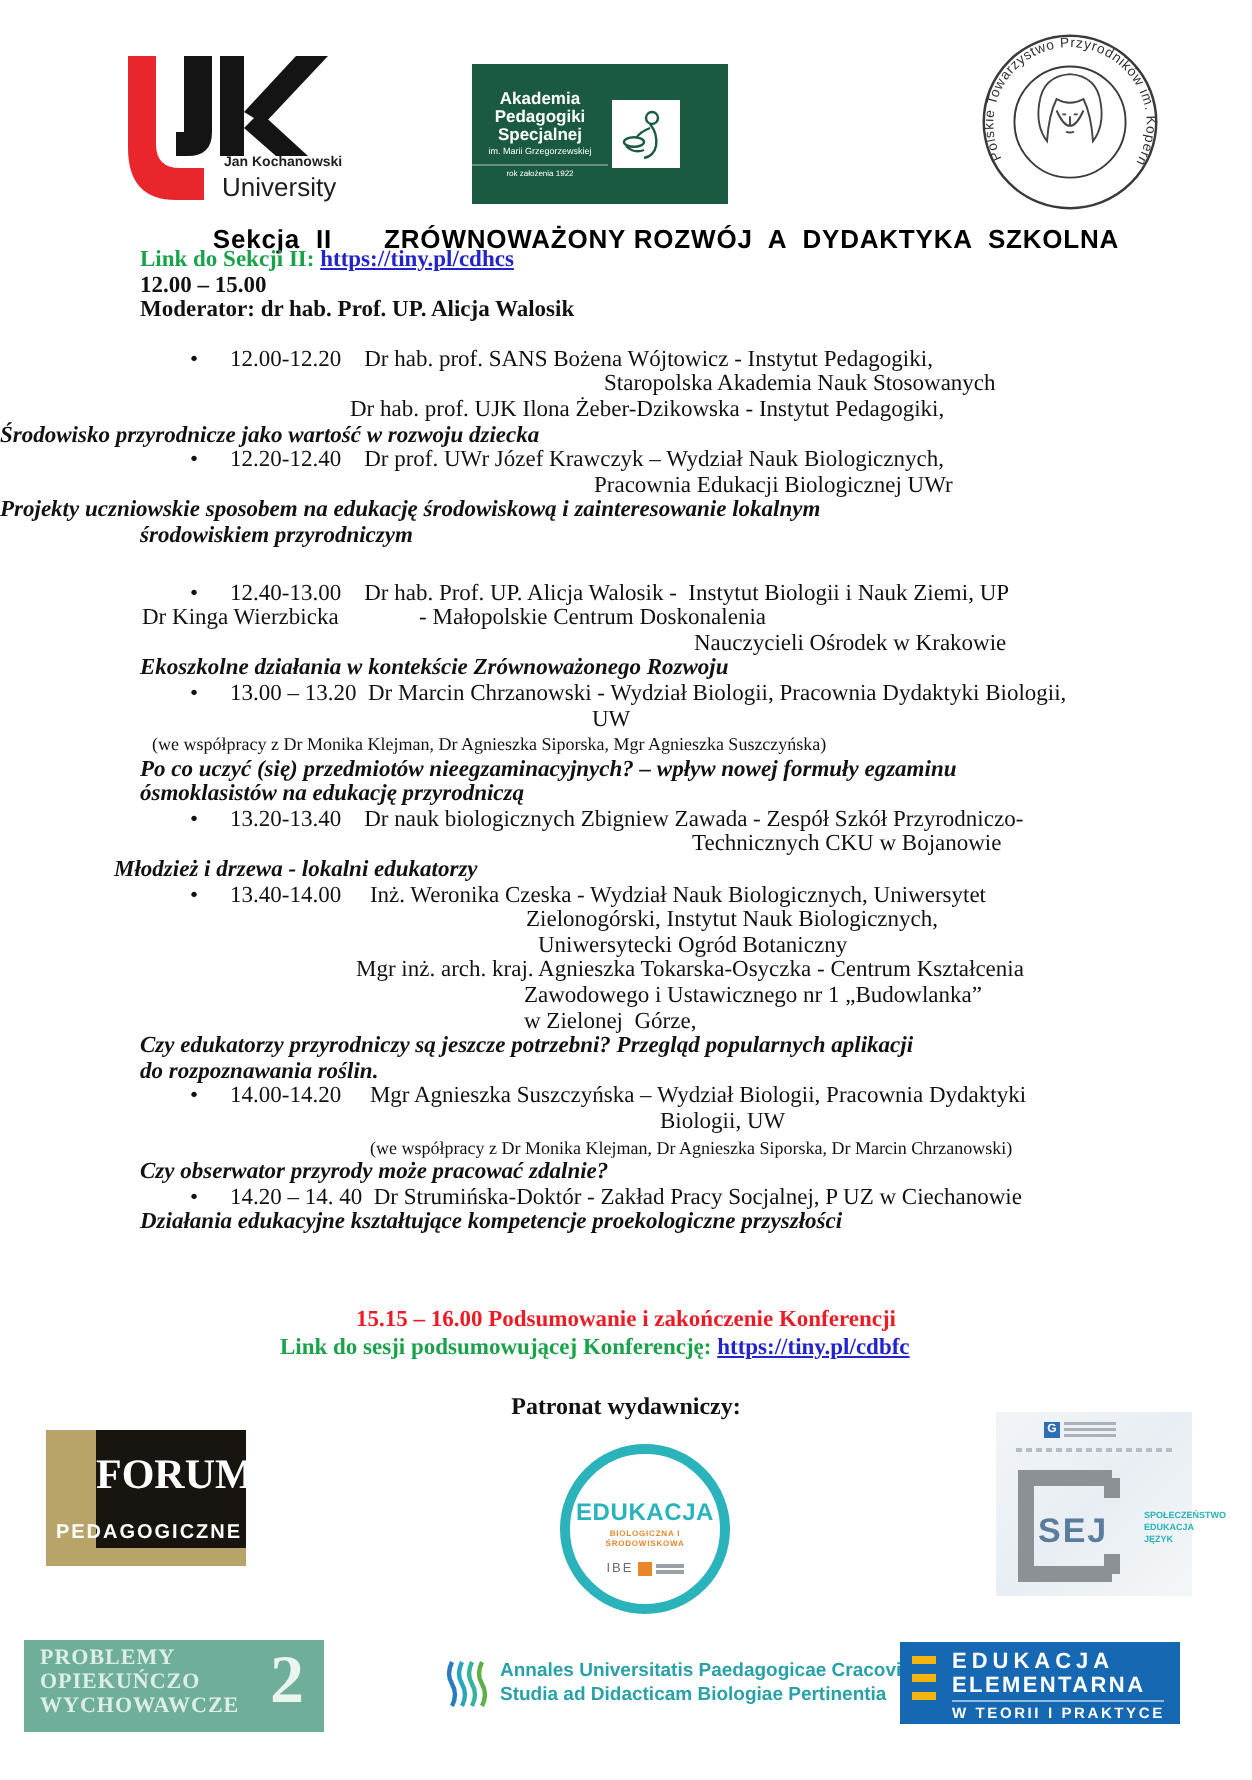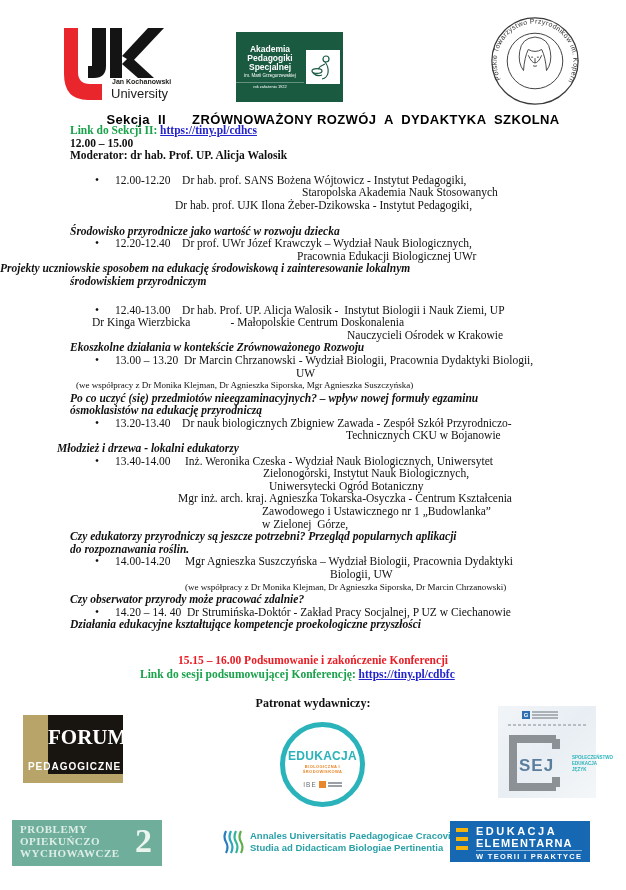--- a/index.html
+++ b/index.html
@@ -5,21 +5,21 @@
   html,body{margin:0;padding:0;background:#e9e9e9;}
   .page{position:relative;width:626px;height:890px;background:#ffffff;overflow:hidden;
         font-family:"Liberation Serif",serif;color:#111;}
   
   .ujk{position:absolute;left:58px;top:26px;width:126px;height:84px;}
   .ujk svg{position:absolute;left:0;top:0;}
   .ujk .t1{position:absolute;left:54px;top:52px;font-family:"Liberation Sans",sans-serif;
            font-size:7px;font-weight:bold;color:#1d1d1b;white-space:nowrap;}
   .ujk .t2{position:absolute;left:53px;top:60px;font-family:"Liberation Sans",sans-serif;
            font-size:13px;color:#1d1d1b;white-space:nowrap;}
-  .aps{position:absolute;left:236px;top:32px;width:107px;height:70px;background:#1a5a41;
+  .aps{position:absolute;left:236px;top:32px;width:128px;height:70px;background:#1a5a41;
        display:flex;align-items:center;}
   .aps .txt{width:68px;text-align:center;color:#fff;font-family:"Liberation Sans",sans-serif;line-height:1.05;}
   .aps .l1{font-size:8.5px;font-weight:bold;}
   .aps .l4{font-size:4.5px;margin-top:2px;}
   .aps .l5{font-size:4px;margin-top:3px;border-top:1px solid #ffffff55;padding-top:2px;}
   .aps .emblem{width:34px;height:34px;background:#fff;margin-left:2px;display:flex;
                align-items:center;justify-content:center;}
   .stamp{position:absolute;left:489px;top:15px;width:92px;height:92px;}
   
   .sec-title{position:absolute;left:70px;right:30px;top:112px;text-align:center;
@@ -146,27 +146,27 @@
   <div class="sec-title"><span class="lbl">Sekcja  II</span><span>ZRÓWNOWAŻONY ROZWÓJ  A  DYDAKTYKA  SZKOLNA</span></div>
 
   <div class="content">
     <div class="linkrow"><span class="linklabel">Link do Sekcji II: </span><a href="#" class="url">https://tiny.pl/cdhcs</a></div>
     <div class="boldln">12.00 – 15.00</div>
     <div class="boldln">Moderator: dr hab. Prof. UP. Alicja Walosik</div>
     <div id="schedule-lines">
         <div class="ln entry gap" style="padding-left: 95px;"><span class="blt">•</span>12.00-12.20    Dr hab. prof. SANS Bożena Wójtowicz - Instytut Pedagogiki,</div>
         <div class="ln cont" style="padding-left: 302px;">Staropolska Akademia Nauk Stosowanych</div>
         <div class="ln cont" style="padding-left: 175px;">Dr hab. prof. UJK Ilona Żeber-Dzikowska - Instytut Pedagogiki,</div>
-        <div class="ln heading" style="padding-left: 70px; margin-top: 13px;">Środowisko przyrodnicze jako wartość w rozwoju dziecka</div>
+        <div class="ln heading" style="">Środowisko przyrodnicze jako wartość w rozwoju dziecka</div>
         <div class="ln entry" style="padding-left: 95px;"><span class="blt">•</span>12.20-12.40    Dr prof. UWr Józef Krawczyk – Wydział Nauk Biologicznych,</div>
         <div class="ln cont" style="padding-left: 297px;">Pracownia Edukacji Biologicznej UWr</div>
         <div class="ln heading" style="">Projekty uczniowskie sposobem na edukację środowiskową i zainteresowanie lokalnym</div>
         <div class="ln heading" style="padding-left: 70px;">środowiskiem przyrodniczym</div>
         <div class="ln entry" style="padding-left: 95px; margin-top: 16px;"><span class="blt">•</span>12.40-13.00    Dr hab. Prof. UP. Alicja Walosik -  Instytut Biologii i Nauk Ziemi, UP</div>
-        <div class="ln cont" style="padding-left: 92px;">Dr Kinga Wierzbicka              - Małopolskie Centrum Doskonalenia</div>
+        <div class="ln cont" style="padding-left: 71px;">Dr Kinga Wierzbicka              - Małopolskie Centrum Doskonalenia</div>
         <div class="ln cont" style="padding-left: 347px;">Nauczycieli Ośrodek w Krakowie</div>
         <div class="ln heading" style="padding-left: 70px;">Ekoszkolne działania w kontekście Zrównoważonego Rozwoju</div>
         <div class="ln entry" style="padding-left: 95px;"><span class="blt">•</span>13.00 – 13.20  Dr Marcin Chrzanowski - Wydział Biologii, Pracownia Dydaktyki Biologii,</div>
         <div class="ln cont" style="padding-left: 296px;">UW</div>
         <div class="ln note" style="padding-left: 76px;">(we współpracy z Dr Monika Klejman, Dr Agnieszka Siporska, Mgr Agnieszka Suszczyńska)</div>
         <div class="ln heading" style="padding-left: 70px;">Po co uczyć (się) przedmiotów nieegzaminacyjnych? – wpływ nowej formuły egzaminu</div>
         <div class="ln heading" style="padding-left: 70px;">ósmoklasistów na edukację przyrodniczą</div>
         <div class="ln entry" style="padding-left: 95px;"><span class="blt">•</span>13.20-13.40    Dr nauk biologicznych Zbigniew Zawada - Zespół Szkół Przyrodniczo-</div>
         <div class="ln cont" style="padding-left: 346px;">Technicznych CKU w Bojanowie</div>
         <div class="ln heading" style="padding-left: 57px;">Młodzież i drzewa - lokalni edukatorzy</div>

